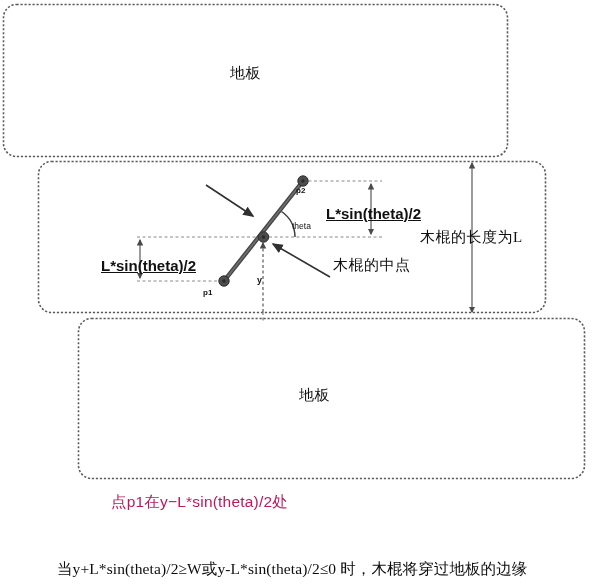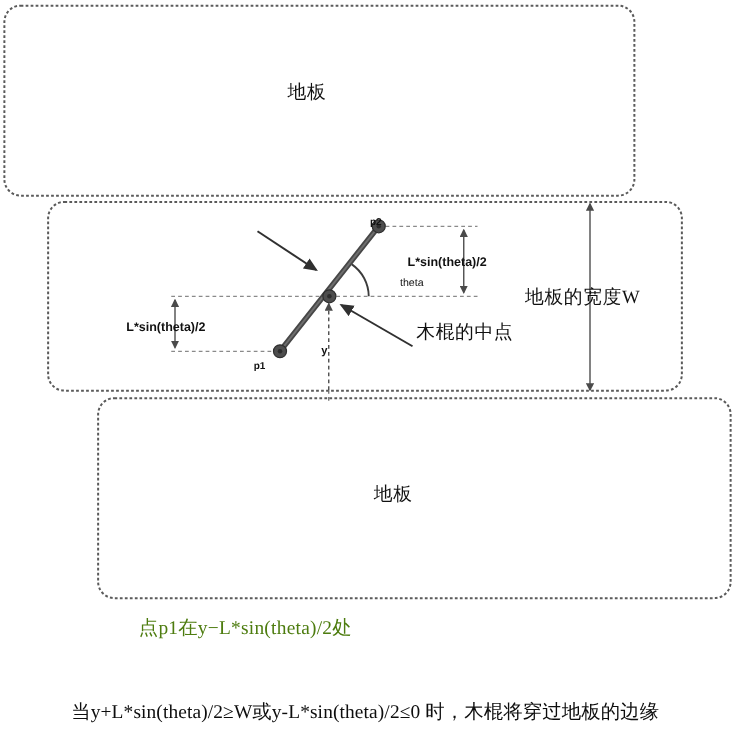--- a/index.html
+++ b/index.html
@@ -38,24 +38,25 @@
     position: absolute;
     font-family: "Liberation Serif", "DejaVu Serif", serif;
     font-size: 15px;
     color: #111111;
     white-space: nowrap;
     letter-spacing: 0.5px;
   }
   .dim-label {
     position: absolute;
     font-family: "Liberation Sans", "DejaVu Sans", sans-serif;
-    font-size: 10px;
+    font-size: 15px;
     font-weight: bold;
     color: #111111;
     white-space: nowrap;
+    text-decoration: underline;
   }
   .pt-label {
     position: absolute;
     font-family: "Liberation Sans", "DejaVu Sans", sans-serif;
     font-size: 8px;
     font-weight: bold;
     color: #111111;
     white-space: nowrap;
   }
   .theta-label {
@@ -67,23 +68,23 @@
   }
   .y-label {
     position: absolute;
     font-family: "Liberation Sans", "DejaVu Sans", sans-serif;
     font-size: 9px;
     font-weight: bold;
     color: #111111;
   }
   .caption-line {
     position: absolute;
-    font-family: Liberation Serif, serif;
+    font-family: Liberation Sans, sans-serif;
     font-size: 15.5px;
-    color: #4d7c0f;
+    color: #be185d;
     white-space: nowrap;
     letter-spacing: 0.2px;
   }
   .caption-final {
     position: absolute;
     font-family: "Liberation Serif", "DejaVu Serif", serif;
     font-size: 15.5px;
     color: #0d0d0d;
     white-space: nowrap;
     letter-spacing: 0.1px;
@@ -156,31 +157,31 @@
     <path d="M 330 277 L 273 244" fill="none" stroke="#303030" stroke-width="1.6" marker-end="url(#arrHead)"></path>
   </svg>
 
   <div class="floor-label" style="left:230px; top:64px;">地板</div>
 
   <div class="floor-label" style="left:299px; top:386px;">地板</div>
 
 
   <div class="cjk-anno" style="left:333px; top:256px;font-family:Liberation Mono, monospace;">木棍的中点</div>
 
-  <div class="cjk-anno" style="left:420px; top:228px;">地板的宽度W</div>
+  <div class="cjk-anno" style="left:420px; top:228px;">木棍的长度为L</div>
 
   <div class="dim-label" style="left:326px; top:205px;">L*sin(theta)/2</div>
 
   <div class="dim-label" style="left:101px; top:257px;">L*sin(theta)/2</div>
 
-  <div class="theta-label" style="left:292px; top:221px;margin-left:28px;">theta</div>
+  <div class="theta-label" style="left:292px; top:221px;">theta</div>
 
   <div class="pt-label" style="left:203px; top:288px;">p1</div>
 
-  <div class="pt-label" style="left:296px; top:173px;">p2</div>
+  <div class="pt-label" style="left:296px; top:186px;">p2</div>
 
   <div class="y-label" style="left:257px; top:275px;">y</div>
 
   <div class="caption-line" style="left:111px; top:492px;">点p1在y−L*sin(theta)/2处</div>
 
 
   <div class="caption-final" style="left:57px; top:559px;">当y+L*sin(theta)/2≥W或y-L*sin(theta)/2≤0 时，木棍将穿过地板的边缘</div>
 
 </div>
 

